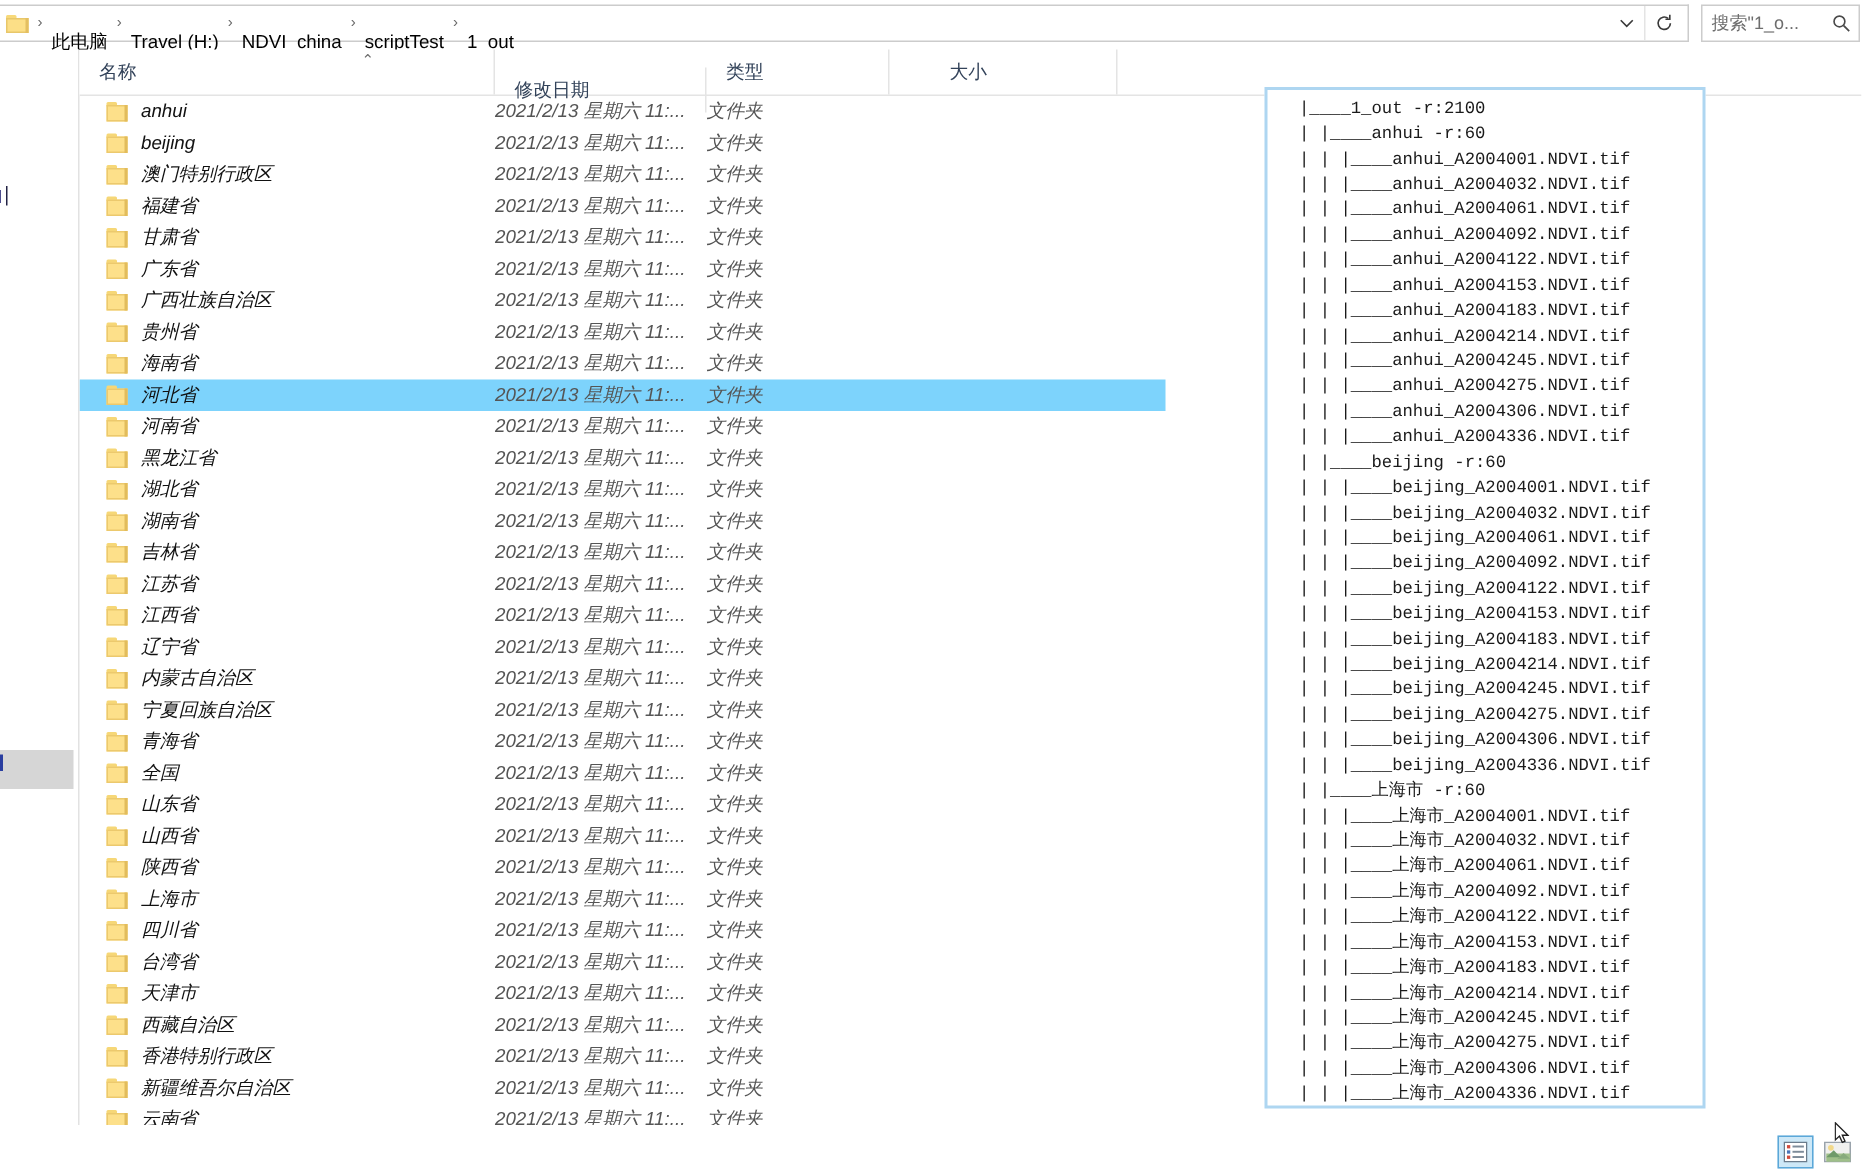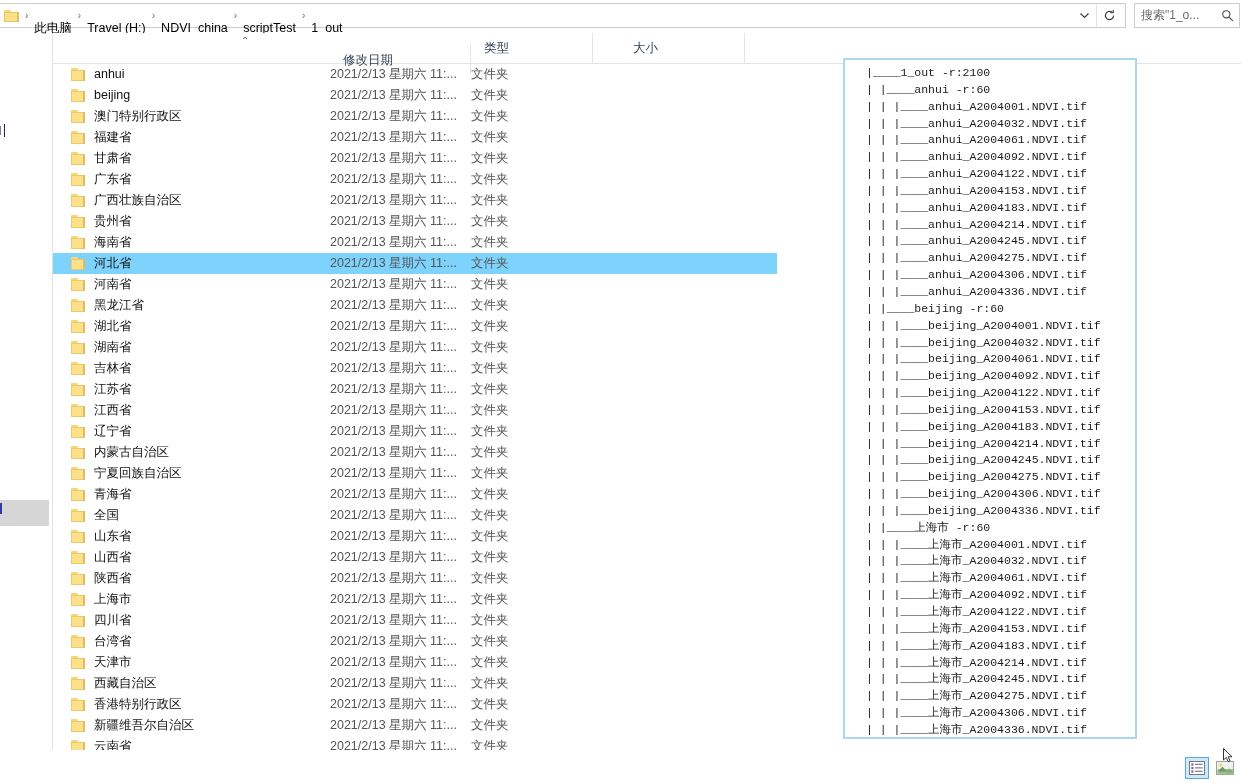--- a/index.html
+++ b/index.html
@@ -207,20 +207,21 @@
   }
 
   
   #filelist {
     position: absolute;
     left: 53px;
     top: 64px;
     width: 1188px;
     height: 686px;
     overflow: hidden;
+    font-style: italic;
   }
   .row {
     position: relative;
     height: 21px;
     line-height: 21px;
     white-space: nowrap;
   }
   .row.selected {
     background: #7dd3fc;
     width: 724px;
@@ -392,20 +393,21 @@
         <circle cx="5.3" cy="5.3" r="3.6" fill="none" stroke="#4a4a4a" stroke-width="1.1"></circle>
         <line x1="8.1" y1="8.1" x2="11.8" y2="11.8" stroke="#4a4a4a" stroke-width="1.2"></line>
       </svg>
     </span>
   </div>
 </div>
 
 <div id="nav-divider"></div>
 
 <div id="col-header">
+  <div class="col-cell" style="left:0px;width:277px;">名称</div>
   <div id="sort-caret">⌃</div>
   <div class="col-cell" style="left:277px;width:141px;margin-top:12px;">修改日期</div>
   <div class="col-cell" style="left:418px;width:122px;">类型</div>
   <div class="col-cell" style="left:567px;width:125px;">大小</div>
 </div>
 
 <div id="filelist">
     <div class="row">
       <div class="cell-name">
         <span class="folder-icon">

